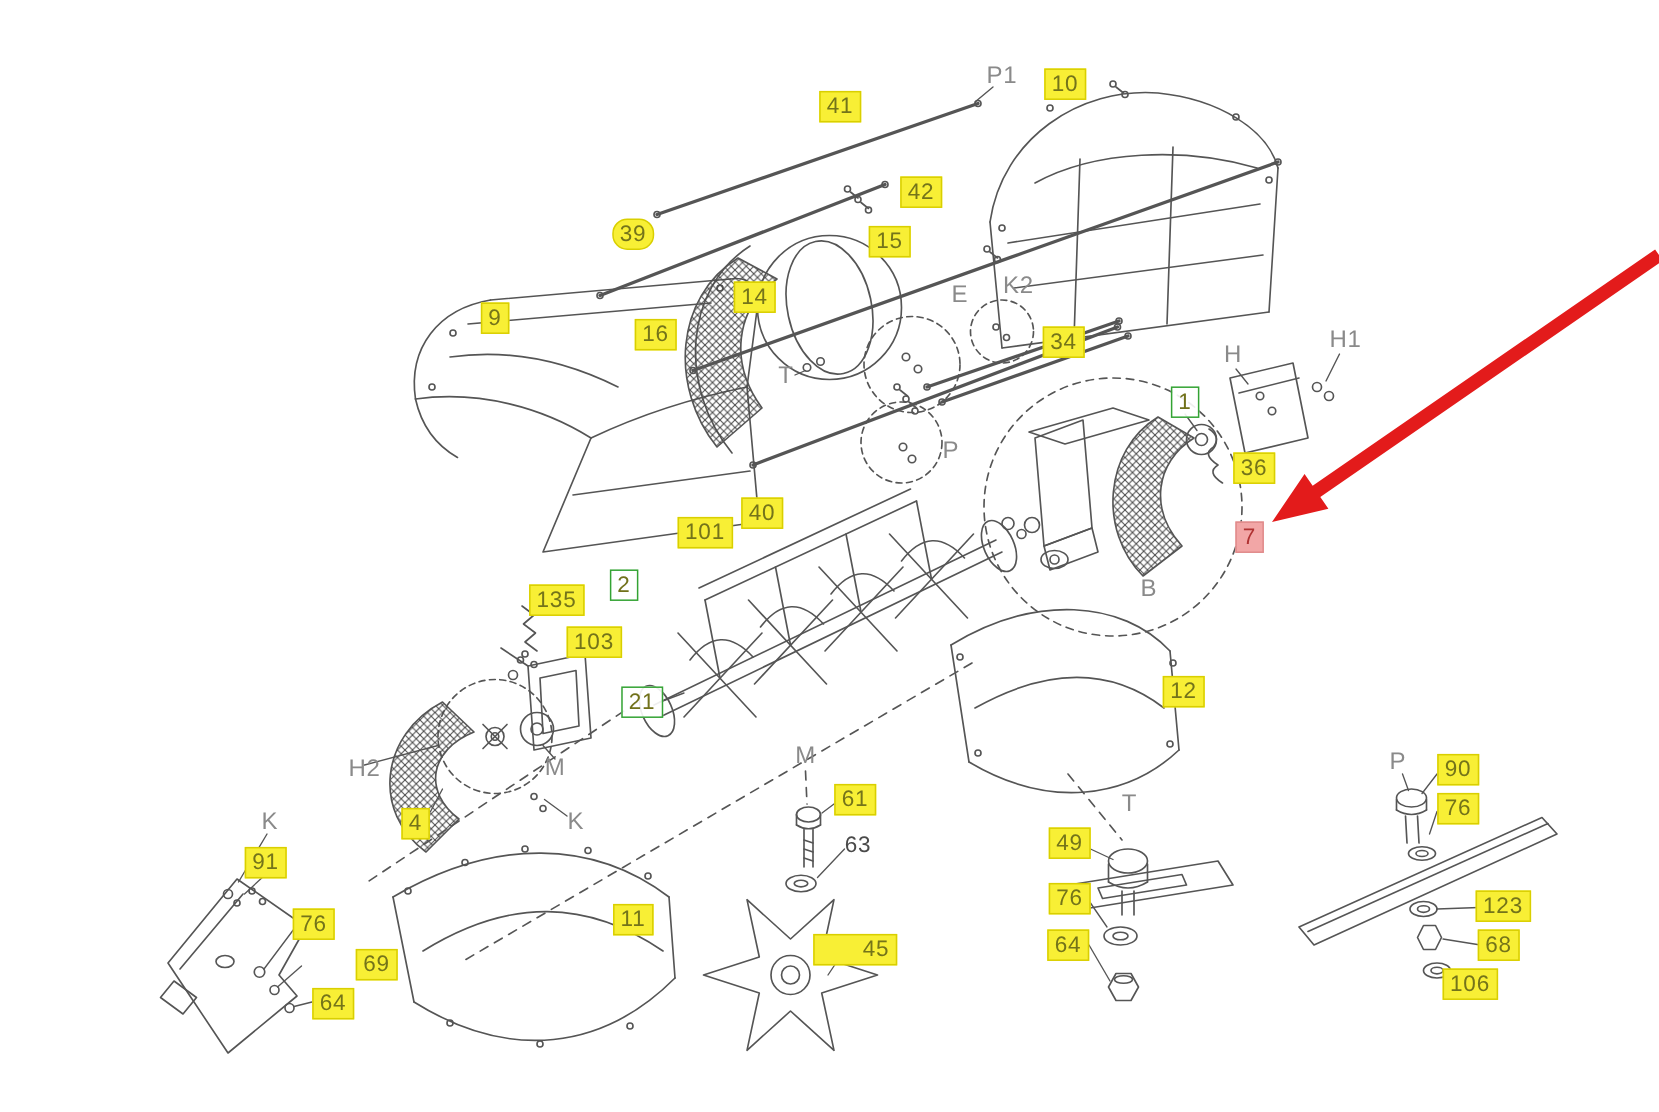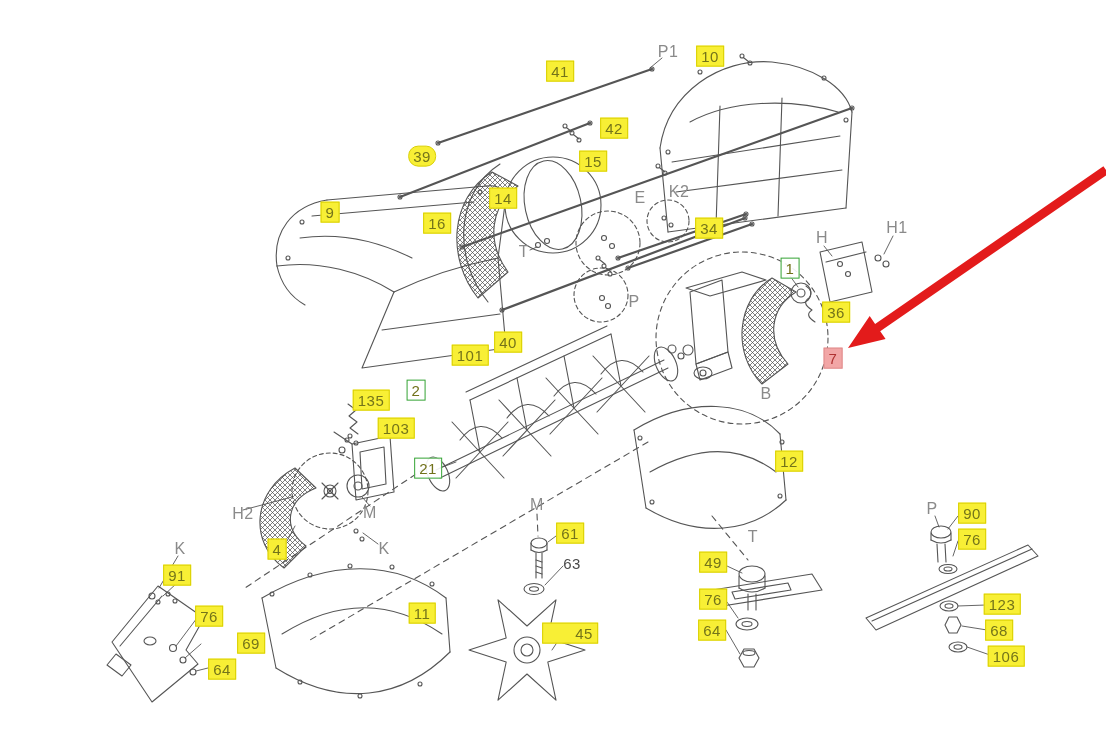--- a/index.html
+++ b/index.html
@@ -343,21 +343,21 @@
       <div class="plabel yellow" style="left: 213px; top: 643px; margin-left: 38px;">69</div>
       <div class="plabel yellow" style="left: 222px; top: 669px;">64</div>
       <div class="plabel yellow" style="left: 422px; top: 613px;">11</div>
       <div class="plabel yellow" style="left: 570px; top: 633px; padding-left: 32px;">45</div>
       <div class="plabel yellow" style="left: 713px; top: 599px;">76</div>
       <div class="plabel yellow" style="left: 712px; top: 630px;">64</div>
       <div class="plabel yellow" style="left: 972px; top: 513px;">90</div>
       <div class="plabel yellow" style="left: 972px; top: 539px;">76</div>
       <div class="plabel yellow" style="left: 1002px; top: 604px;">123</div>
       <div class="plabel yellow" style="left: 999px; top: 630px;">68</div>
-      <div class="plabel yellow" style="left: 1006px; top: 656px; text-align: right;">106</div>
+      <div class="plabel yellow" style="left: 980px; top: 656px; text-align: right;">106</div>
       <div class="plabel green" style="left: 790px; top: 268px;">1</div>
       <div class="plabel green" style="left: 416px; top: 390px;">2</div>
       <div class="plabel green" style="left: 428px; top: 468px;">21</div>
       <div class="plabel pink" style="left: 833px; top: 358px;">7</div>
       <div class="plabel plain" style="left: 572px; top: 564px;">63</div>
       <div class="plabel letter" style="left: 668px; top: 52px;">P1</div>
       <div class="plabel letter" style="left: 640px; top: 198px;">E</div>
       <div class="plabel letter" style="left: 679px; top: 192px;">K2</div>
       <div class="plabel letter" style="left: 822px; top: 238px;">H</div>
       <div class="plabel letter" style="left: 897px; top: 228px;">H1</div>

